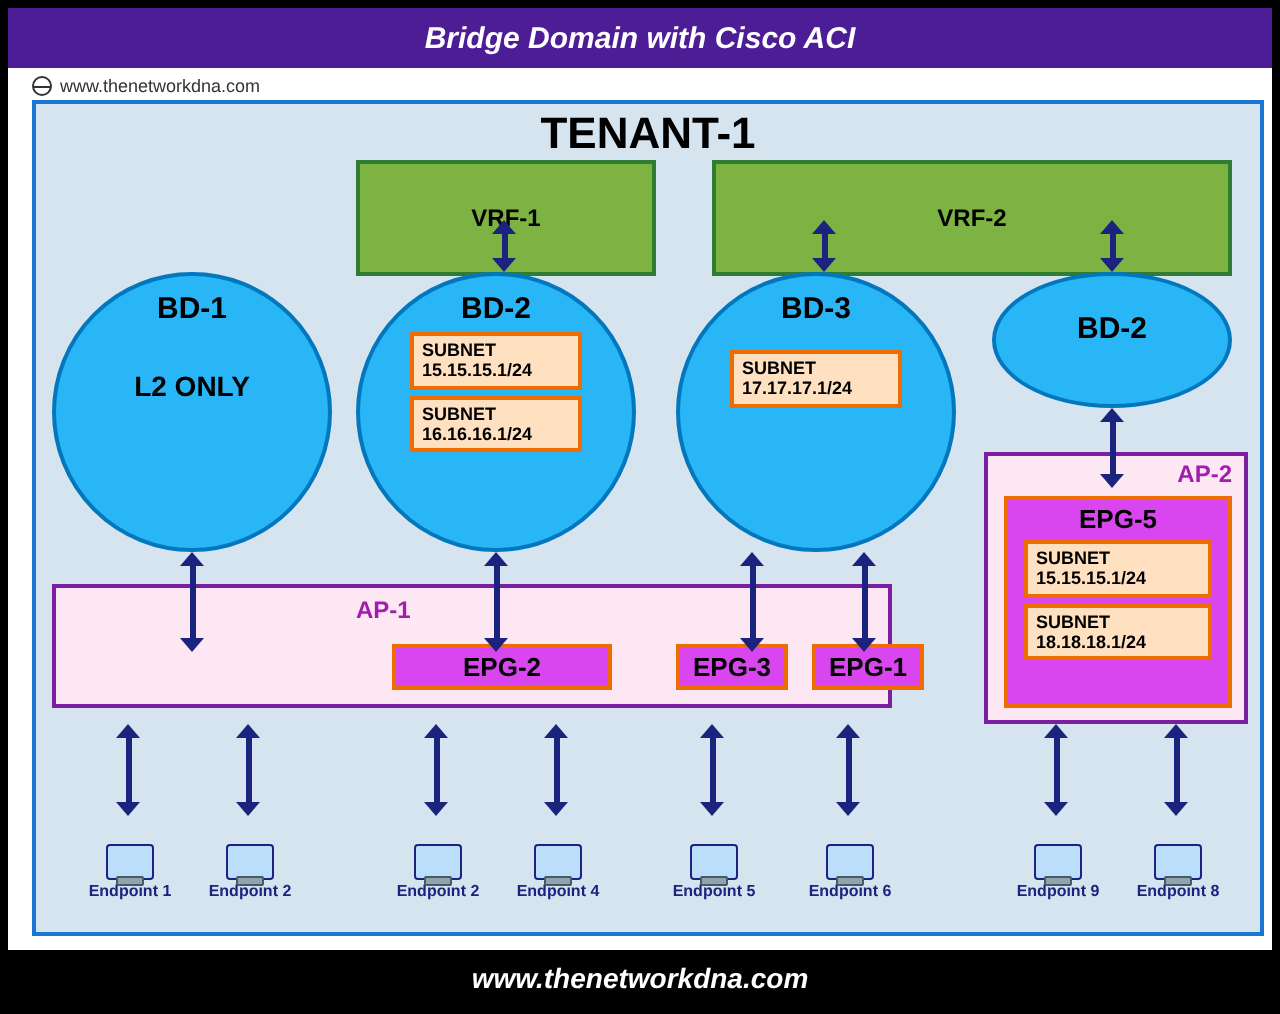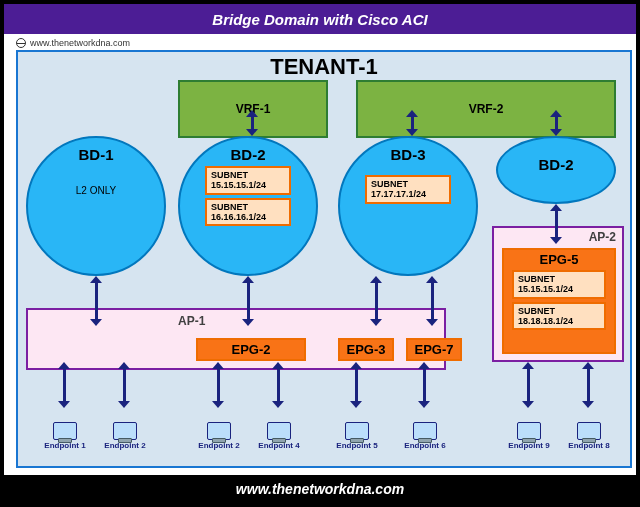--- a/index.html
+++ b/index.html
@@ -8,25 +8,25 @@
   .title-bar { background: #4c1d95; height: 30px; display: flex; align-items: center; justify-content: center; }
   .title-bar span { color: #fff; font-style: italic; font-weight: bold; font-size: 15px; }
   .url-top { position: absolute; top: 34px; left: 12px; display: flex; align-items: center; gap: 4px; font-size: 9px; color: #333; }
   .globe { width: 10px; height: 10px; border: 1px solid #333; border-radius: 50%; position: relative; }
   .globe::after { content:""; position:absolute; left:0; right:0; top:45%; border-top:1px solid #333; }
   .tenant-box { position: absolute; top: 46px; left: 12px; width: 616px; height: 418px; border: 2px solid #1976d2; background: #d6e4f0; }
   .tenant-label { position: absolute; top: 2px; left: 0; right: 0; text-align: center; font-size: 22px; font-weight: bold; }
   .vrf { position: absolute; background: #7cb342; border: 2px solid #2e7d32; text-align: center; font-weight: bold; font-size: 12px; padding: 20px 0; }
   .bd-circle, .bd-ellipse { position: absolute; background: #29b6f6; border: 2px solid #0277bd; border-radius: 50%; display: flex; flex-direction: column; align-items: center; justify-content: flex-start; padding-top: 8px; }
   .bd-label { font-size: 15px; font-weight: bold; }
-  .l2 { font-size: 10px; font-weight: normal; margin-top: 22px; }
+  .l2 { font-size: 14px; font-weight: bold; margin-top: 22px; }
   .subnet-box { background: #ffe0c0; border: 2px solid #ef6c00; font-size: 9px; font-weight: bold; text-align: left; padding: 2px 4px; margin-top: 3px; width: 86px; line-height: 1.15; }
   .ap-box { position: absolute; border: 2px solid #7b1fa2; background: #fde7f3; }
-  .ap-label { position: absolute; top: 2px; right: 6px; font-size: 12px; font-weight: bold; color: #404040; }
-  .epg { position: absolute; background: #f97316; border: 2px solid #ef6c00; text-align: center; font-weight: bold; font-size: 13px; padding: 2px 4px; }
+  .ap-label { position: absolute; top: 2px; right: 6px; font-size: 12px; font-weight: bold; color: #a21caf; }
+  .epg { position: absolute; background: #d946ef; border: 2px solid #ef6c00; text-align: center; font-weight: bold; font-size: 13px; padding: 2px 4px; }
   .epg5 { display:flex; flex-direction:column; align-items:center; }
   .epg5 .subnet-box { width: 94px; font-size: 9px; }
   .arrow { position: absolute; display: flex; align-items: center; justify-content: center; }
   .arrow-v { width: 12px; flex-direction: column; }
   .arrow-v .line { width: 3px; background: #1a237e; flex: 1; }
   .arrow-v .head-up { width:0; height:0; border-left:6px solid transparent; border-right:6px solid transparent; border-bottom:7px solid #1a237e; }
   .arrow-v .head-down { width:0; height:0; border-left:6px solid transparent; border-right:6px solid transparent; border-top:7px solid #1a237e; }
   .endpoint { position: absolute; width: 54px; text-align: center; font-size: 8px; font-weight: bold; color: #1a237e; margin-top: 12px; }
   .ep-icon { width: 24px; height: 18px; background: #bbdefb; border: 1px solid #1a237e; margin: 0 auto 1px auto; position: relative; border-radius: 2px; }
   .ep-icon::after { content:""; position:absolute; bottom:-4px; left:4px; right:4px; height:3px; background:#90a4ae; border:1px solid #455a64; border-radius:1px; }
@@ -81,30 +81,30 @@
       <div class="subnet-box">SUBNET<br>16.16.16.1/24</div>
     </div>
     <div class="bd-circle" style="top:84px; left:320px; width:140px; height:140px;">
       <div class="bd-label">BD-3</div>
       <div class="subnet-box" style="margin-top:12px;">SUBNET<br>17.17.17.1/24</div>
     </div>
     <div class="bd-ellipse" style="top:84px; left:478px; width:120px; height:68px; padding-top:18px;">
       <div class="bd-label">BD-2</div>
     </div>
 
-    <div class="ap-box" style="top:256px; left:8px; width:420px; height:62px;">
+    <div class="ap-box" style="top:240px; left:8px; width:420px; height:62px;">
       <div class="ap-label" style="left:150px; right:auto; top:4px;">AP-1</div>
       <div class="epg" style="top:28px; left:168px; width:110px;">
         <span>EPG-2</span>
       </div>
       <div class="epg" style="top:28px; left:310px; width:56px;">
         <span>EPG-3</span>
       </div>
       <div class="epg" style="top:28px; left:378px; width:56px;">
-        <span>EPG-7</span>
+        <span>EPG-1</span>
       </div>
     </div>
 
     <div class="ap-box" style="top:174px; left:474px; width:132px; height:136px;">
       <div class="ap-label">AP-2</div>
       <div class="epg epg5" style="top:20px; left:8px; width:114px; height:106px;">
         <span>EPG-5</span>
         <div class="subnet-box">SUBNET<br>15.15.15.1/24</div>
         <div class="subnet-box">SUBNET<br>18.18.18.1/24</div>
       </div>

